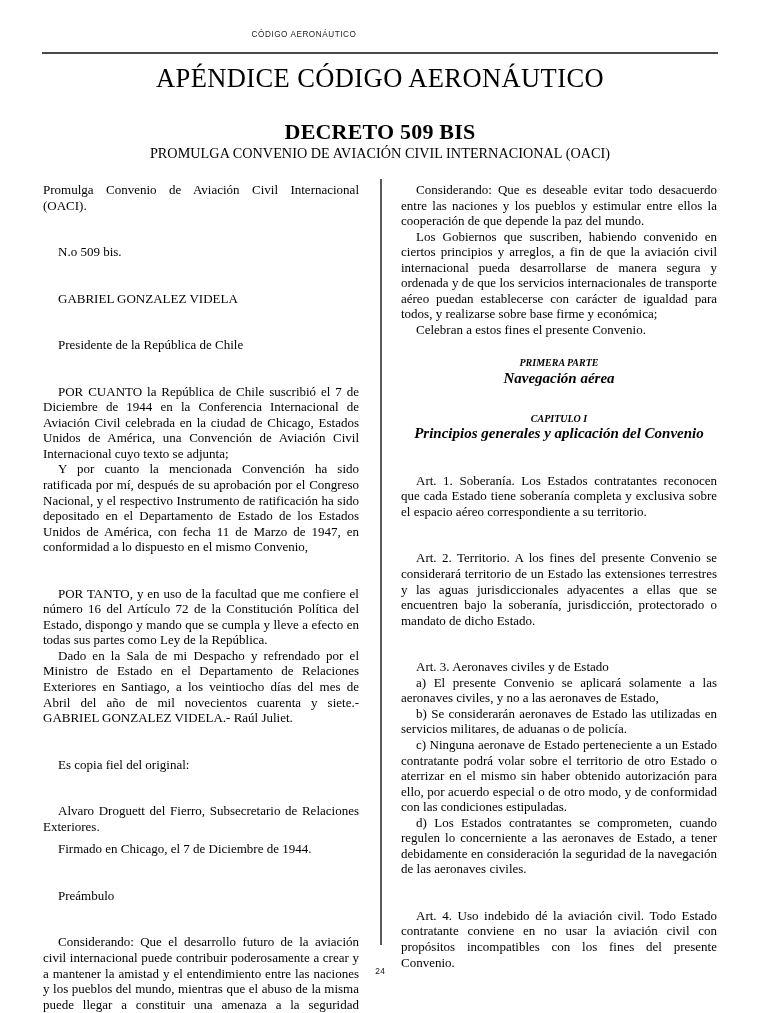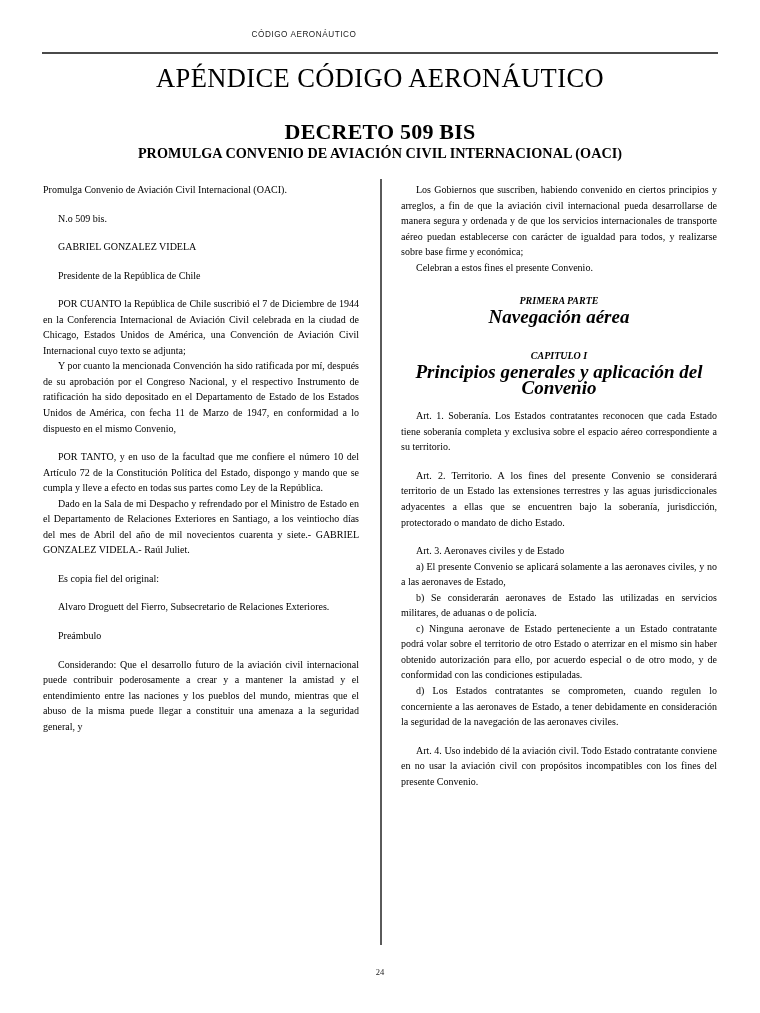--- a/index.html
+++ b/index.html
@@ -56,21 +56,21 @@
   }
   .decree-title {
     font-size: 22px;
     font-weight: bold;
     letter-spacing: 0.2px;
     margin: 16px 0 1px 0;
     line-height: 1.15;
   }
   .decree-sub {
     font-size: 14.2px;
-    font-weight: bold;
+    font-weight: normal;
     letter-spacing: 0.05px;
     margin: 0;
     line-height: 1.2;
   }
 
   
   .columns {
     position: absolute;
     top: 182px;
     left: 43px;
@@ -89,54 +89,54 @@
     position: absolute;
     left: 337px;
     top: -3px;
     width: 2px;
     height: 766px;
     background: #5a5a5a;
   }
 
   p.tx {
     margin: 0;
-    font-size: 10px;
+    font-size: 13px;
     line-height: 15.55px;
     text-align: justify;
     text-justify: inter-word;
     hyphens: none;
   }
   p.ind   { text-indent: 15px; }
   p.noind { text-indent: 0; }
-  p.gap   { margin-top: 13px; }
+  p.gap   { margin-top: 31px; }
   p.gap-s { margin-top: 7px; }
   p.last  { text-align: left; }
 
   .ctr {
     margin: 0;
     text-align: center;
-    font-size: 19px;
+    font-size: 15px;
     line-height: 15.6px;
     font-weight: bold;
     font-style: italic;
   }
   .ctr-lg { font-size: 10px; }
   .blk-gap  { margin-top: 24px; }
   .blk-gap2 { margin-top: 18px; }
 
   b.art { font-weight: normal; }
 
   
   .folio {
     position: absolute;
     top: 967px;
     left: 0;
     width: 760px;
     text-align: center;
-    font-family: Liberation Serif, serif;
+    font-family: Liberation Mono, monospace;
     font-size: 8.5px;
     color: #222;
   }
 </style>
 </head>
 <body>
 
 <div class="page">
 
   <div class="running-head">CÓDIGO AERONÁUTICO</div>
@@ -152,29 +152,31 @@
 
     <div class="col-rule"></div>
 
     <div class="col col-left">
       <p class="tx noind">Promulga Convenio de Aviación Civil Internacional (OACI).</p>
       <p class="tx ind gap">N.o 509 bis.</p>
       <p class="tx ind gap last">GABRIEL GONZALEZ VIDELA</p>
       <p class="tx ind gap last">Presidente de la República de Chile</p>
       <p class="tx ind gap">POR CUANTO la República de Chile suscribió el 7 de Diciembre de 1944 en la Conferencia Internacional de Aviación Civil celebrada en la ciudad de Chicago, Estados Unidos de América, una Convención de Aviación Civil Internacional cuyo texto se adjunta;</p>
       <p class="tx ind">Y por cuanto la mencionada Convención ha sido ratificada por mí, después de su aprobación por el Congreso Nacional, y el respectivo Instrumento de ratificación ha sido depositado en el Departamento de Estado de los Estados Unidos de América, con fecha 11 de Marzo de 1947, en conformidad a lo dispuesto en el mismo Convenio,</p>
-      <p class="tx ind gap">POR TANTO, y en uso de la facultad que me confiere el número 10 del Artículo 72 de la Constitución Política del Estado, dispongo y mando que se cumpla y lleve a efecto en todas sus partes como Ley de la República.</p>
+      <p class="tx ind gap">POR TANTO, y en uso de la facultad que me confiere el número 16 del Artículo 72 de la Constitución Política del Estado, dispongo y mando que se cumpla y lleve a efecto en todas sus partes como Ley de la República.</p>
       <p class="tx ind">Dado en la Sala de mi Despacho y refrendado por el Ministro de Estado en el Departamento de Relaciones Exteriores en Santiago, a los veintiocho días del mes de Abril del año de mil novecientos cuarenta y siete.- GABRIEL GONZALEZ VIDELA.- Raúl Juliet.</p>
       <p class="tx ind gap last">Es copia fiel del original:</p>
       <p class="tx ind gap">Alvaro Droguett del Fierro, Subsecretario de Relaciones Exteriores.</p>
+      <p class="tx ind gap-s last">Firmado en Chicago, el 7 de Diciembre de 1944.</p>
       <p class="tx ind gap last">Preámbulo</p>
       <p class="tx ind gap">Considerando: Que el desarrollo futuro de la aviación civil internacional puede contribuir poderosamente a crear y a mantener la amistad y el entendimiento entre las naciones y los pueblos del mundo, mientras que el abuso de la misma puede llegar a constituir una amenaza a la seguridad general, y</p>
     </div>
 
     <div class="col col-right">
+      <p class="tx ind">Considerando: Que es deseable evitar todo desacuerdo entre las naciones y los pueblos y estimular entre ellos la cooperación de que depende la paz del mundo.</p>
       <p class="tx ind">Los Gobiernos que suscriben, habiendo convenido en ciertos principios y arreglos, a fin de que la aviación civil internacional pueda desarrollarse de manera segura y ordenada y de que los servicios internacionales de transporte aéreo puedan establecerse con carácter de igualdad para todos, y realizarse sobre base firme y económica;</p>
       <p class="tx ind last">Celebran a estos fines el presente Convenio.</p>
 
       <p class="ctr ctr-lg blk-gap2">PRIMERA PARTE</p>
       <p class="ctr">Navegación aérea</p>
 
       <p class="ctr ctr-lg blk-gap">CAPITULO I</p>
       <p class="ctr">Principios generales y aplicación del Convenio</p>
 
       <p class="tx ind gap"><b class="art">Art. 1.</b><span> Soberanía. Los Estados contratantes reconocen que cada Estado tiene soberanía completa y exclusiva sobre el espacio aéreo correspondiente a su territorio.</span></p>

